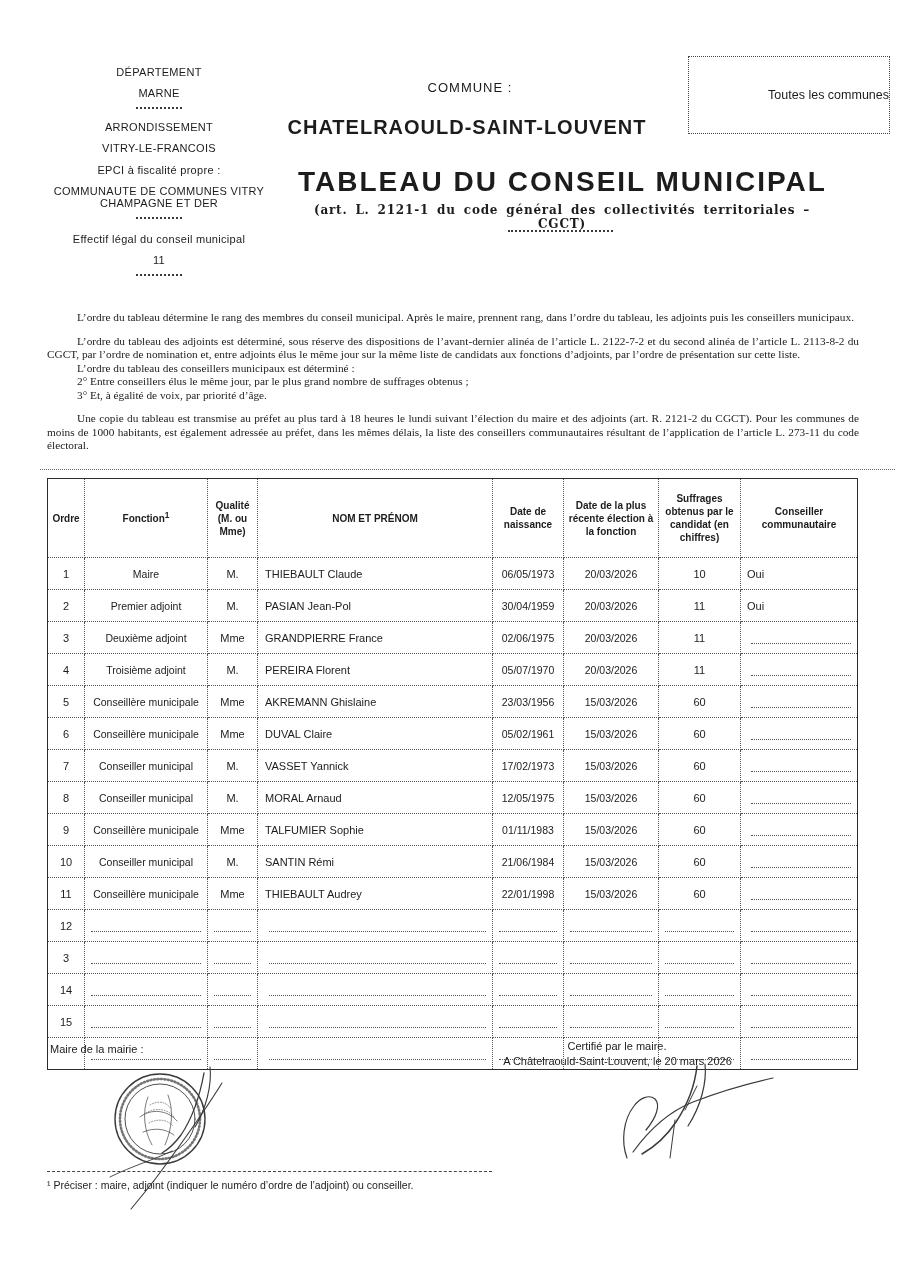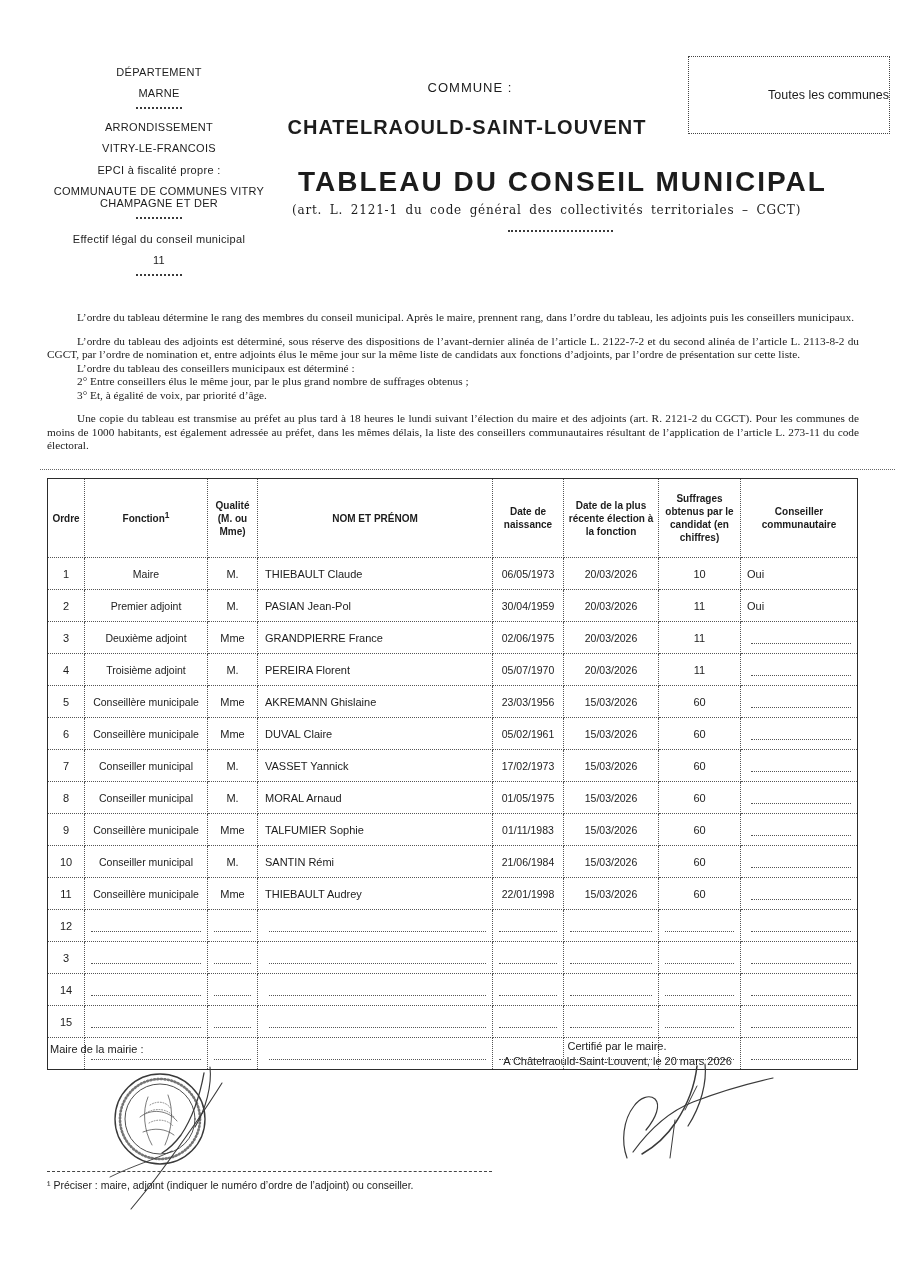--- a/index.html
+++ b/index.html
@@ -11,22 +11,22 @@
   .hl .val{font-weight:normal;margin-bottom:8px;}
   .sep{width:46px;height:0;border-bottom:2px dotted #3a3a3a;margin:4px auto 12px;}
   .effectif{margin-top:14px;}
   
   .commune-label{position:absolute;left:380px;top:80px;width:180px;text-align:center;
                  font-size:13px;letter-spacing:1px;}
   .commune-name{position:absolute;left:282px;top:116px;width:370px;text-align:center;
                 font-size:20px;font-weight:bold;letter-spacing:1px;}
   .doc-title{position:absolute;left:290px;top:166px;width:545px;text-align:center;
              font-size:28px;font-weight:bold;letter-spacing:2px;white-space:nowrap;}
-  .doc-subtitle{position:absolute;left:292px;top:203px;width:540px;
-                font-family:"DejaVu Serif",serif;font-weight:normal;font-size:12px;
+  .doc-subtitle{position:absolute;left:292px;top:203px;width:540px;text-align:center;
+                font-family:"DejaVu Serif",serif;font-weight:bold;font-size:12px;
                 letter-spacing:.8px;word-spacing:3px;}
   .subtitle-underline{position:absolute;left:508px;top:230px;width:105px;height:0;
                       border-bottom:2px dotted #3a3a3a;}
   
   .commune-box{position:absolute;left:688px;top:56px;width:200px;height:76px;
                border:1.5px dotted #444;display:flex;align-items:center;justify-content:flex-end;
                font-size:12.5px;}
   
   .intro{position:absolute;left:47px;top:311px;width:812px;
          font-family:"Liberation Serif",serif;font-size:11.3px;line-height:13.5px;color:#222;}
@@ -205,21 +205,21 @@
             <td class="c-comm">
               <span class="leader"></span>
             </td>
           </tr>
 
           <tr>
             <td class="c-ordre"><span>8</span></td>
             <td class="c-fonction"><span class="">Conseiller municipal</span></td>
             <td class="c-qualite"><span class="">M.</span></td>
             <td class="c-nom"><span class="">MORAL Arnaud</span></td>
-            <td class="c-naissance"><span class="">01/05/1975</span></td>
+            <td class="c-naissance"><span class="">12/05/1975</span></td>
             <td class="c-election"><span class="">15/03/2026</span></td>
             <td class="c-suffrages"><span class="">60</span></td>
             <td class="c-comm">
               <span class="leader"></span>
             </td>
           </tr>
 
           <tr>
             <td class="c-ordre"><span>9</span></td>
             <td class="c-fonction"><span class="">Conseillère municipale</span></td>

